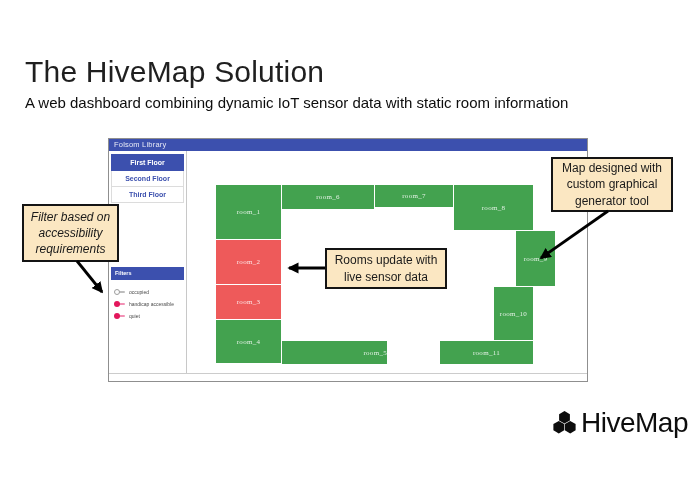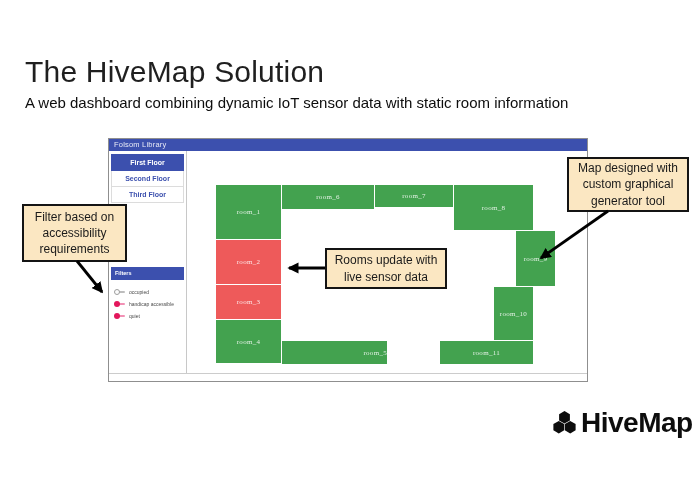--- a/index.html
+++ b/index.html
@@ -60,27 +60,27 @@
     font-family:"Liberation Serif",serif;font-size:7px;color:rgba(255,255,255,.85);
     letter-spacing:.3px;
   }
   
   .callout{
     position:absolute;background:var(--callout-bg,#fbe7c2);border:2.5px solid #141414;
     display:flex;align-items:center;justify-content:center;text-align:center;
     font-size:12px;line-height:1.35;color:#1a1a1a;box-sizing:border-box;
     white-space:pre-line;padding:2px 3px;
   }
-  #callout-filter{left:22px;top:204px;width:105px;height:58px;}
+  #callout-filter{left:22px;top:204px;width:97px;height:58px;font-style:italic;}
   #callout-rooms{left:325px;top:248px;width:122px;height:41px;}
-  #callout-map{left:567px;top:157px;width:122px;height:55px;}
+  #callout-map{left:551px;top:157px;width:122px;height:55px;}
   .arrows{position:absolute;left:0;top:0;width:695px;height:494px;pointer-events:none;}
   
   .logo{position:absolute;left:551px;top:407px;display:flex;align-items:center;gap:3px;}
-  .logo-text{font-size:28px;font-weight:700;color:#0d0d0d;letter-spacing:-.5px;}
+  .logo-text{font-size:28px;font-weight:400;color:#0d0d0d;letter-spacing:-.5px;}
 </style>
 </head>
 <body>
 
 <div class="slide" style="--accent: #3c50ae; --callout-bg: #fbe7c2;">
 
   <div class="title">The HiveMap Solution</div>
   <div class="subtitle">A web dashboard combining dynamic IoT sensor data with static room information</div>
 
   <div class="window">

